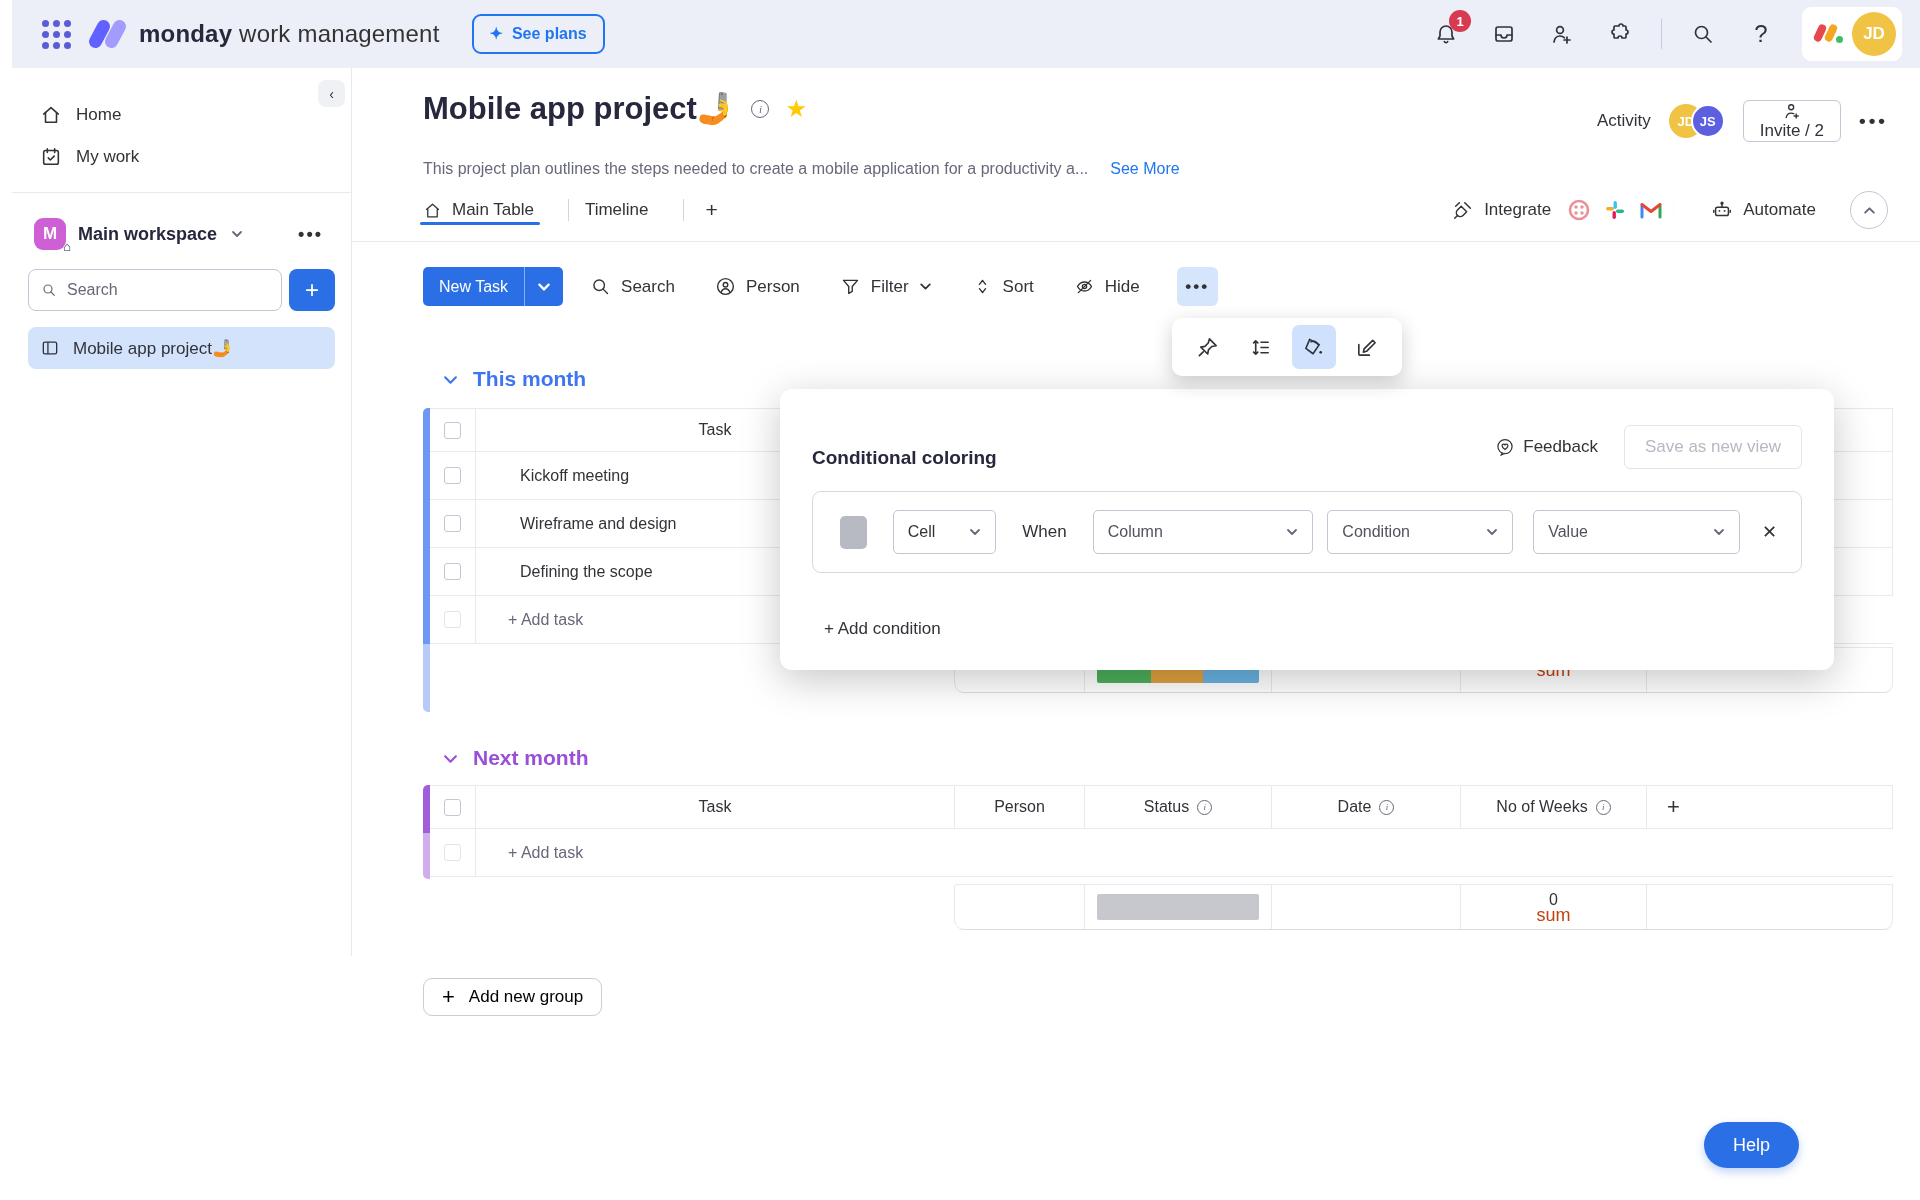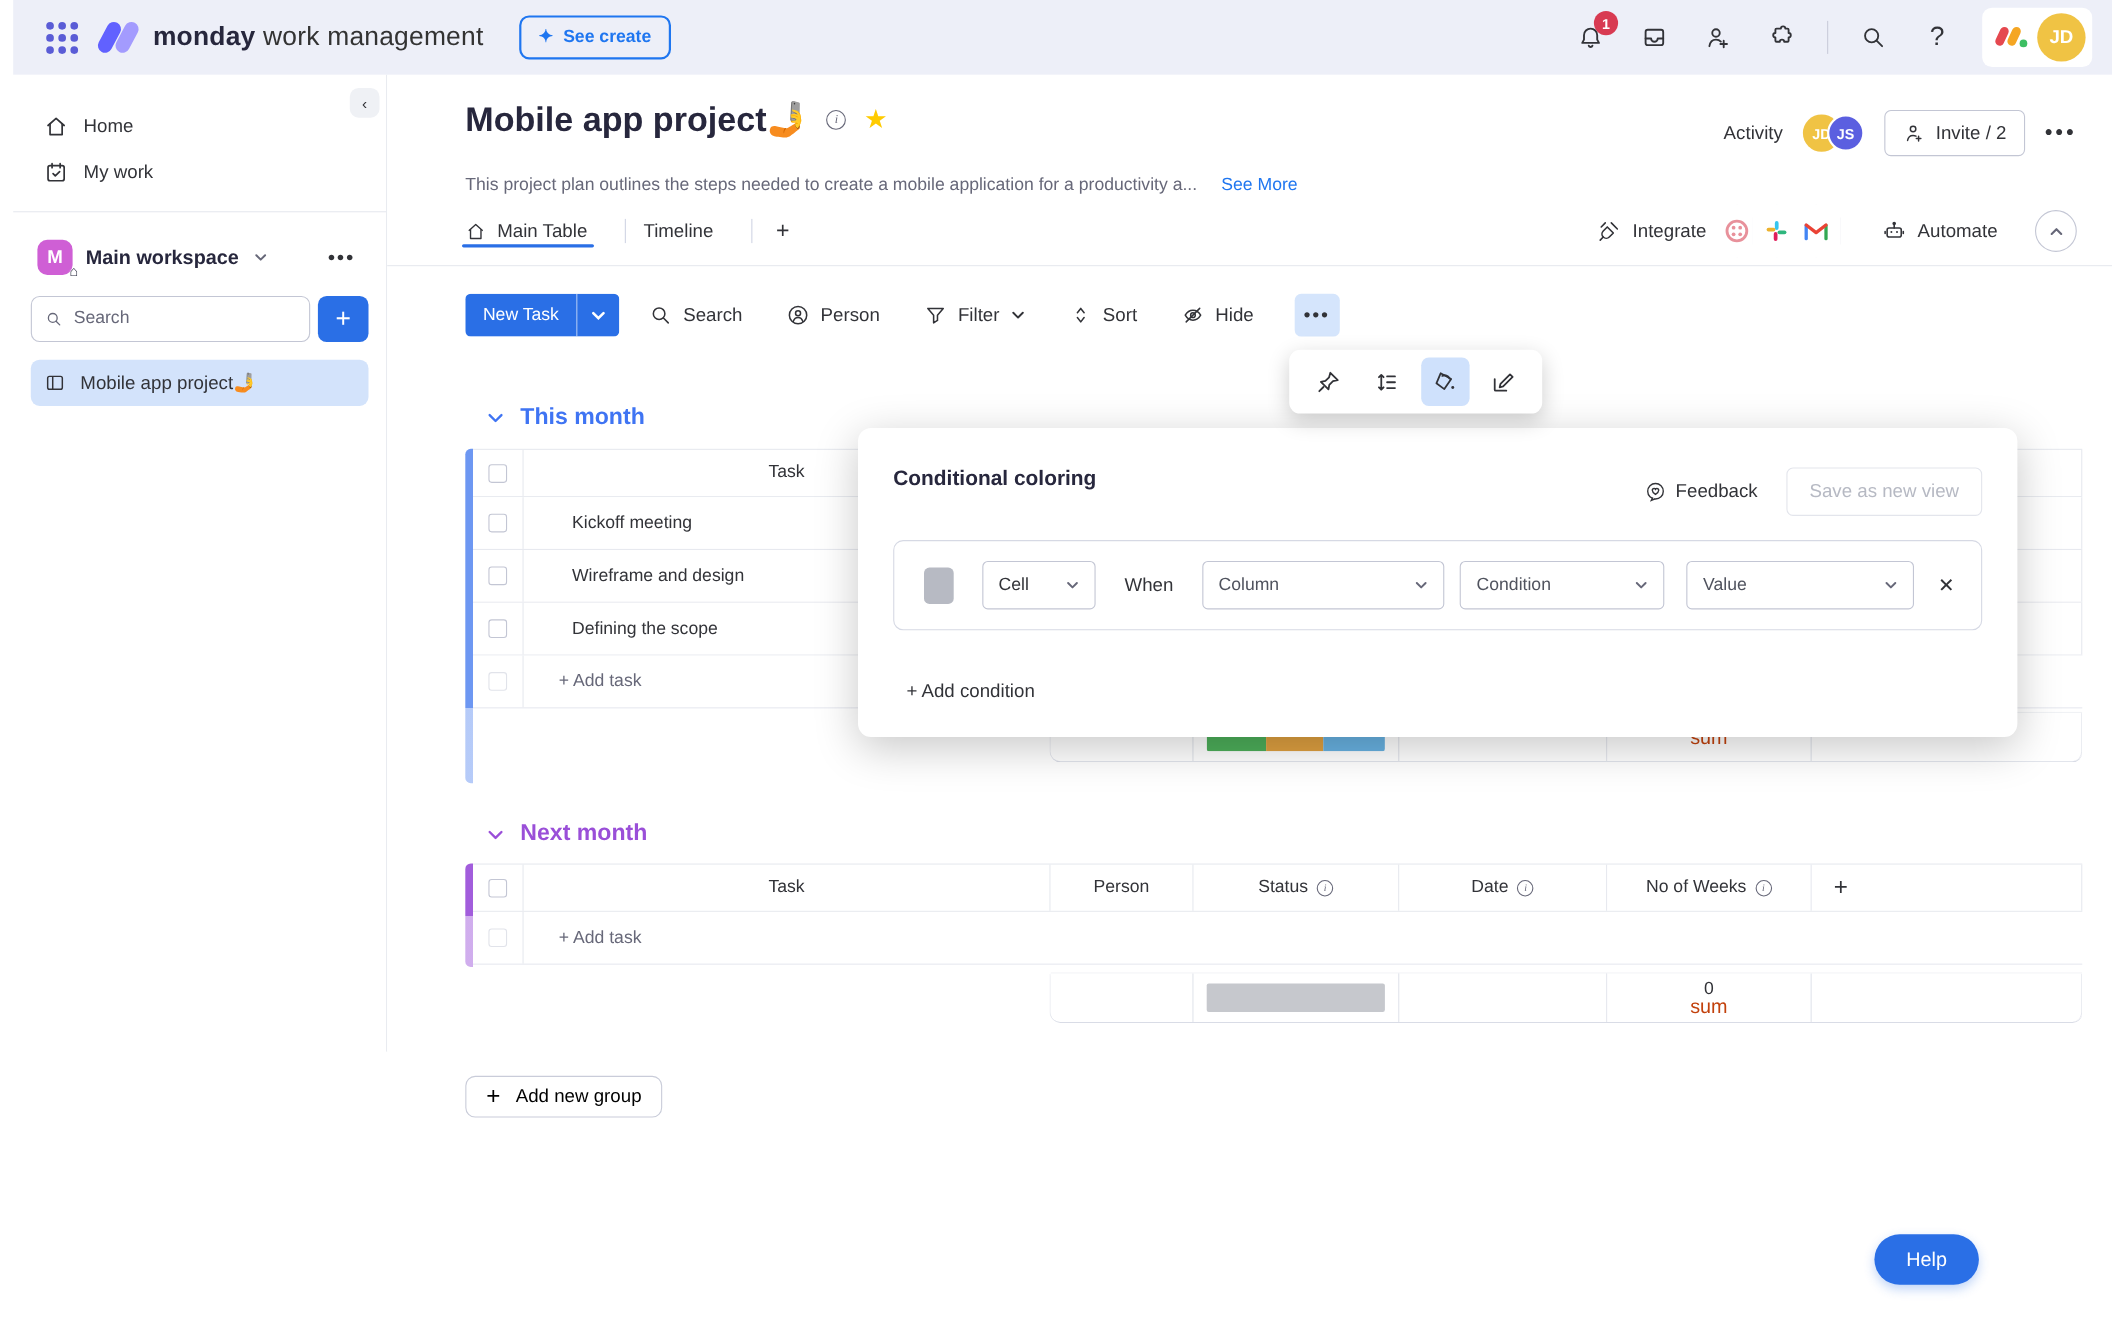--- a/index.html
+++ b/index.html
@@ -61,21 +61,21 @@
   .board-title-row { position:absolute; top:22px; left:71px; display:flex; align-items:center; gap:16px; }
   .board-title { font-size:31px; font-weight:700; color:#27273d; }
   .info-circ { width:18px; height:18px; border:1.6px solid #676879; border-radius:50%; color:#676879; font-size:11px; font-style:italic; font-family:"Liberation Serif",serif; display:flex; align-items:center; justify-content:center; cursor:pointer; }
   .star { color:#ffcb00; font-size:24px; cursor:pointer; }
   .header-right { position:absolute; top:32px; right:44px; display:flex; align-items:center; gap:18px; }
   .activity-label { font-size:17px; color:#323338; cursor:pointer; }
   .av-stack { display:flex; }
   .av-sm { width:34px; height:34px; border-radius:50%; color:#fff; font-size:13px; font-weight:700; display:flex; align-items:center; justify-content:center; }
   .av-jd { background:#f0c344; }
   .av-js { background:#5b5fe0; margin-left:-12px; border:2px solid #fff; }
-  .invite-btn { display:flex; align-items:center; gap:10px; height:42px; padding:0 16px; border:1px solid #c3c6d4; border-radius:6px; background:#fff; font-size:17px; color:#323338; cursor:pointer; }
+  .invite-btn { display:flex; align-items:center; height:42px; padding:0 16px; border:1px solid #c3c6d4; border-radius:6px; background:#fff; font-size:17px; color:#323338; cursor:pointer;flex-direction:column; }
   .invite-btn svg { width:20px; height:20px; stroke:#323338; fill:none; stroke-width:1.6; stroke-linecap:round; }
   .hdr-dots { letter-spacing:3px; font-weight:700; font-size:19px; cursor:pointer; }
   .desc-row { position:absolute; top:92px; left:71px; display:flex; gap:22px; font-size:16px; color:#676879; }
   .see-more { color:#1f76f0; cursor:pointer; }
 
   .tabs-row { position:absolute; top:128px; left:0; right:0; height:46px; border-bottom:1px solid #e7e9ef; display:flex; align-items:center; padding:0 44px 17px 71px; }
   .tab { display:flex; align-items:center; gap:10px; font-size:17px; padding:0 18px 0 0; height:100%; position:relative; cursor:pointer; color:#323338; }
   .tab svg { width:19px; height:19px; stroke:#323338; fill:none; stroke-width:1.6; stroke-linejoin:round; }
   .tab.active:after { content:""; position:absolute; left:-3px; right:12px; bottom:-1px; height:3px; background:#2a6fe6; border-radius:2px; }
   .tab-sep { width:1px; height:22px; background:#d0d4e4; margin:0 16px; }
@@ -131,21 +131,21 @@
 
   .help-btn { position:absolute; right:133px; top:1054px; width:95px; height:46px; border-radius:23px; background:#2a6fe6; color:#fff; font-size:18px; border:none; display:flex; align-items:center; justify-content:center; cursor:pointer; box-shadow:0 4px 10px rgba(42,111,230,.3); }
 
   
   .view-popover { position:absolute; left:820px; top:250px; width:230px; height:58px; background:#fff; border-radius:10px; box-shadow:0 6px 20px rgba(0,0,0,.2); display:flex; align-items:center; justify-content:center; gap:9px; z-index:40; }
   .vp-item { width:44px; height:44px; border-radius:7px; display:flex; align-items:center; justify-content:center; cursor:pointer; }
   .vp-item svg { width:23px; height:23px; stroke:#323338; fill:none; stroke-width:1.7; stroke-linecap:round; stroke-linejoin:round; }
   .vp-item.active { background:#cfe1fc; }
 
   .color-panel { position:absolute; left:428px; top:321px; width:1054px; height:281px; background:#fff; border-radius:12px; box-shadow:0 10px 40px rgba(0,0,0,.22); z-index:30; padding:36px 32px 0 32px; }
-  .cp-head { display:flex; align-items:flex-start; }
+  .cp-head { display:flex; align-items:flex-end; }
   .cp-title { font-size:19px; font-weight:700; color:#27273d; }
   .cp-right { margin-left:auto; display:flex; align-items:center; gap:26px; }
   .cp-feedback { display:flex; align-items:center; gap:8px; font-size:17px; color:#323338; cursor:pointer; }
   .cp-feedback svg { width:20px; height:20px; stroke:#323338; fill:none; stroke-width:1.5; }
   .cp-save { height:44px; padding:0 20px; border:1px solid #e3e5ec; border-radius:6px; background:#fff; color:#b6b9c3; font-size:17px; cursor:default; }
   .cond-row { margin-top:22px; height:82px; border:1px solid #d6d9e4; border-radius:9px; display:flex; align-items:center; padding:0 24px 0 27px; gap:0; }
   .swatch { width:27px; height:33px; border-radius:5px; background:#b7bac3; cursor:pointer; }
   .dd { height:44px; border:1px solid #c3c6d4; border-radius:5px; display:flex; align-items:center; padding:0 14px; font-size:16px; color:#50535e; gap:10px; cursor:pointer; background:#fff; }
   .dd .lab { flex:1; }
   .dd svg, .chev { width:12px; height:12px; stroke:#676879; fill:none; stroke-width:1.8; stroke-linecap:round; stroke-linejoin:round; }
@@ -173,21 +173,21 @@
       </div>
       <div class="brand">
         <div class="mlogo">
             <i></i>
             <i></i>
           </div>
         <div class="brand-text"><b>monday</b> <span>work management</span></div>
       </div>
       <button class="see-plans">
         <span class="sparkle">✦</span>
-        <span>See create</span>
+        <span>See plans</span>
       </button>
     </div>
     <div class="topbar-right">
       <div class="tb-ic">
         <svg viewBox="0 0 24 24">
             <path d="M12 4a6 6 0 0 0-6 6v4l-1.6 3h15.2L18 14v-4a6 6 0 0 0-6-6z"></path>
             <path d="M10.3 19.5a1.8 1.8 0 0 0 3.4 0"></path>
           </svg>
         <span class="badge">1</span>
       </div>

